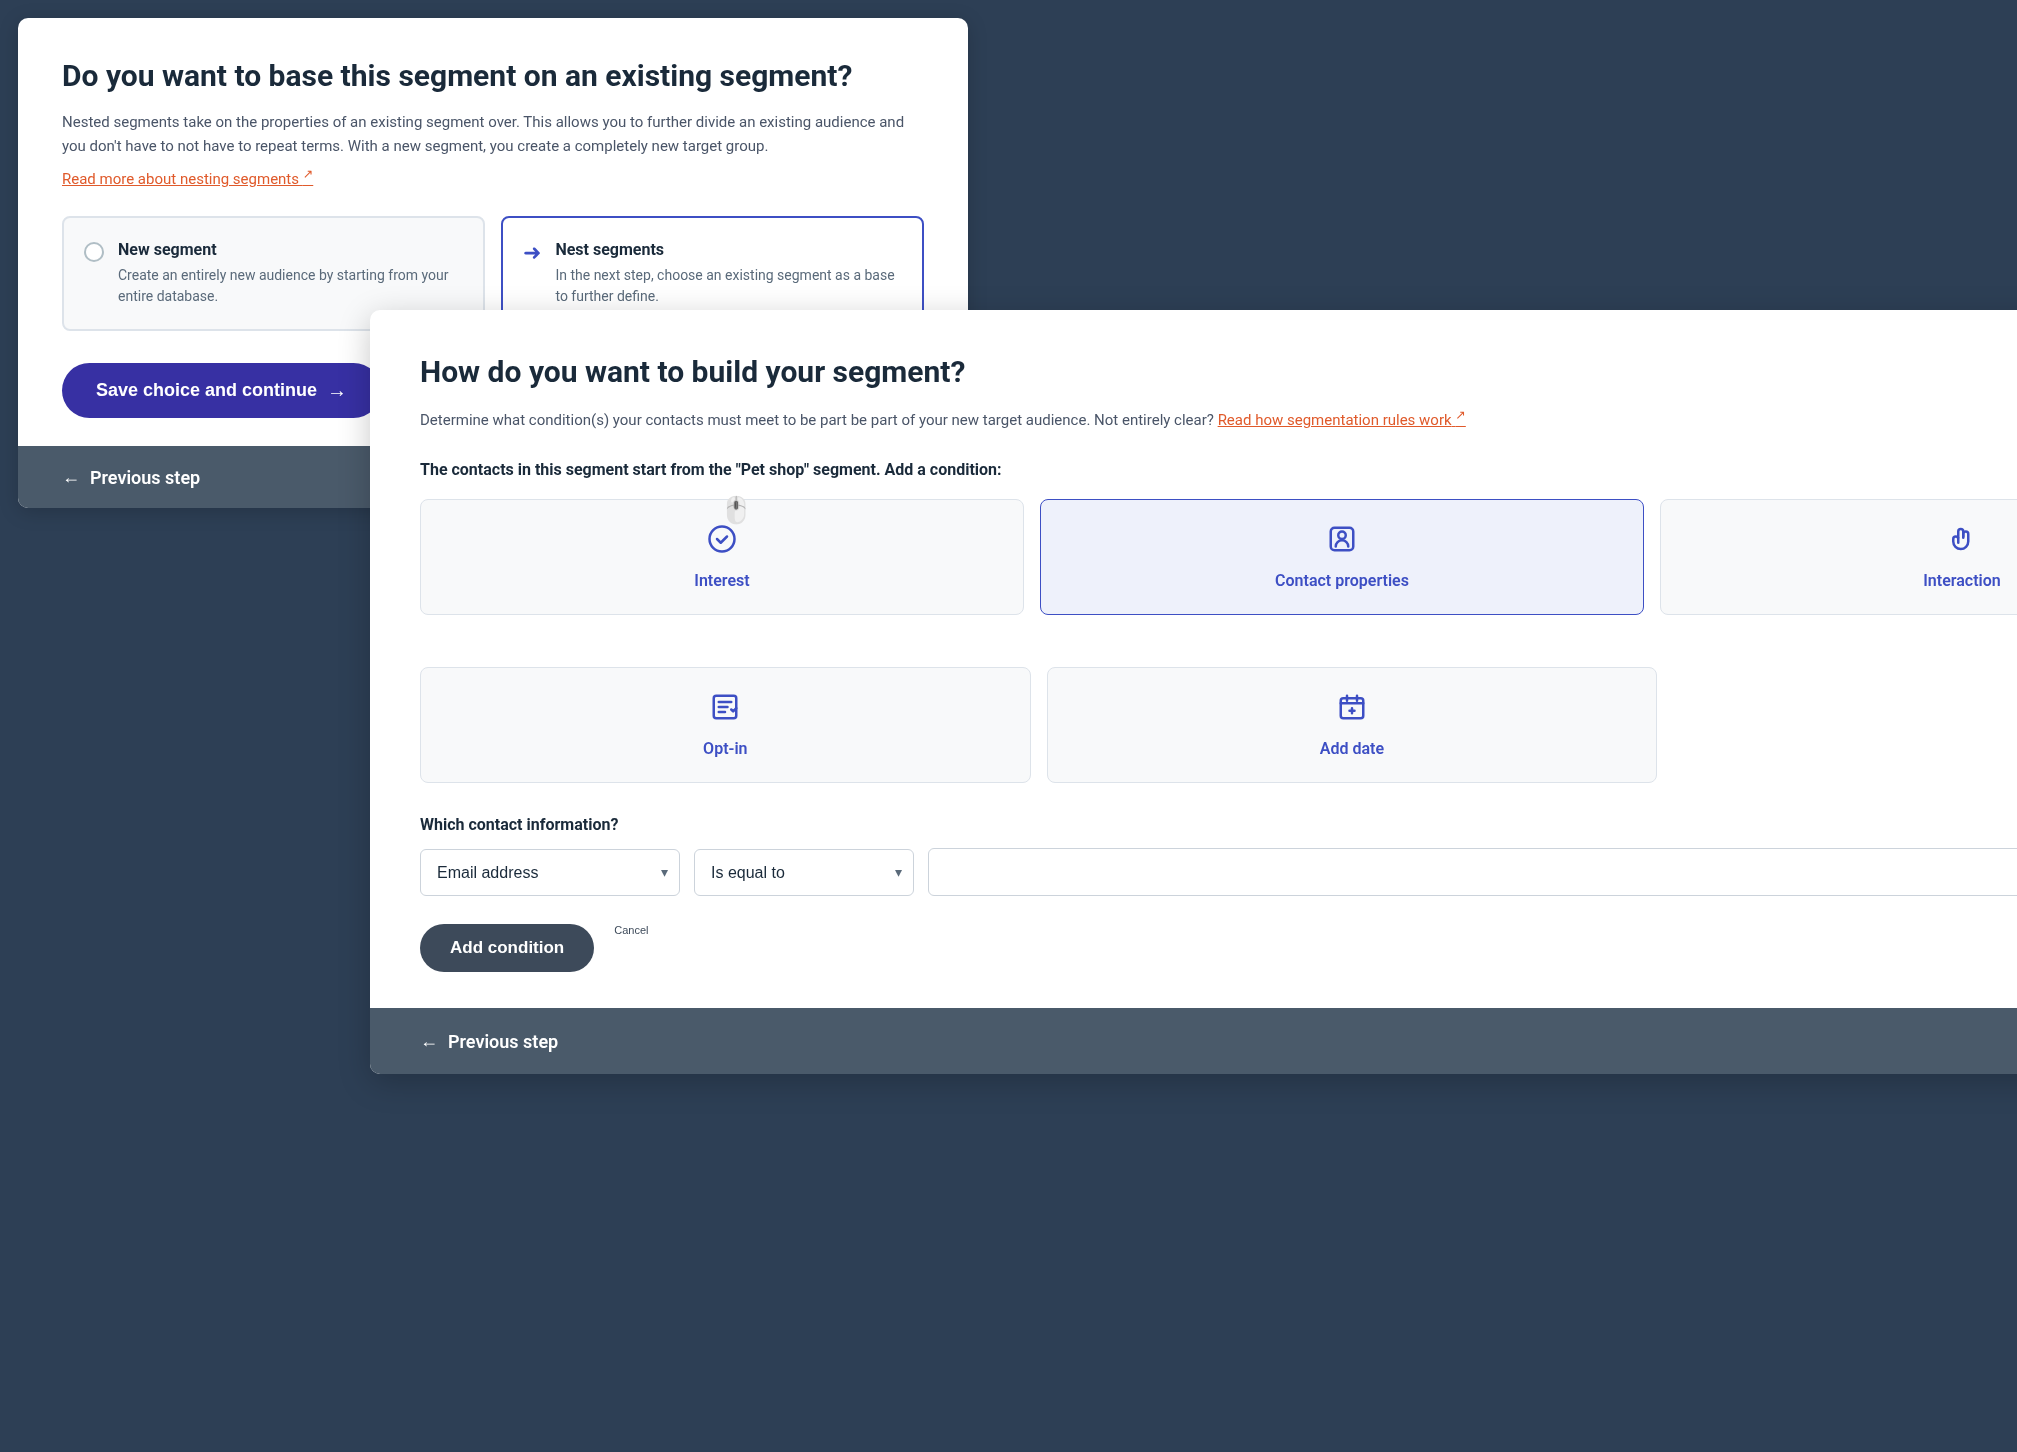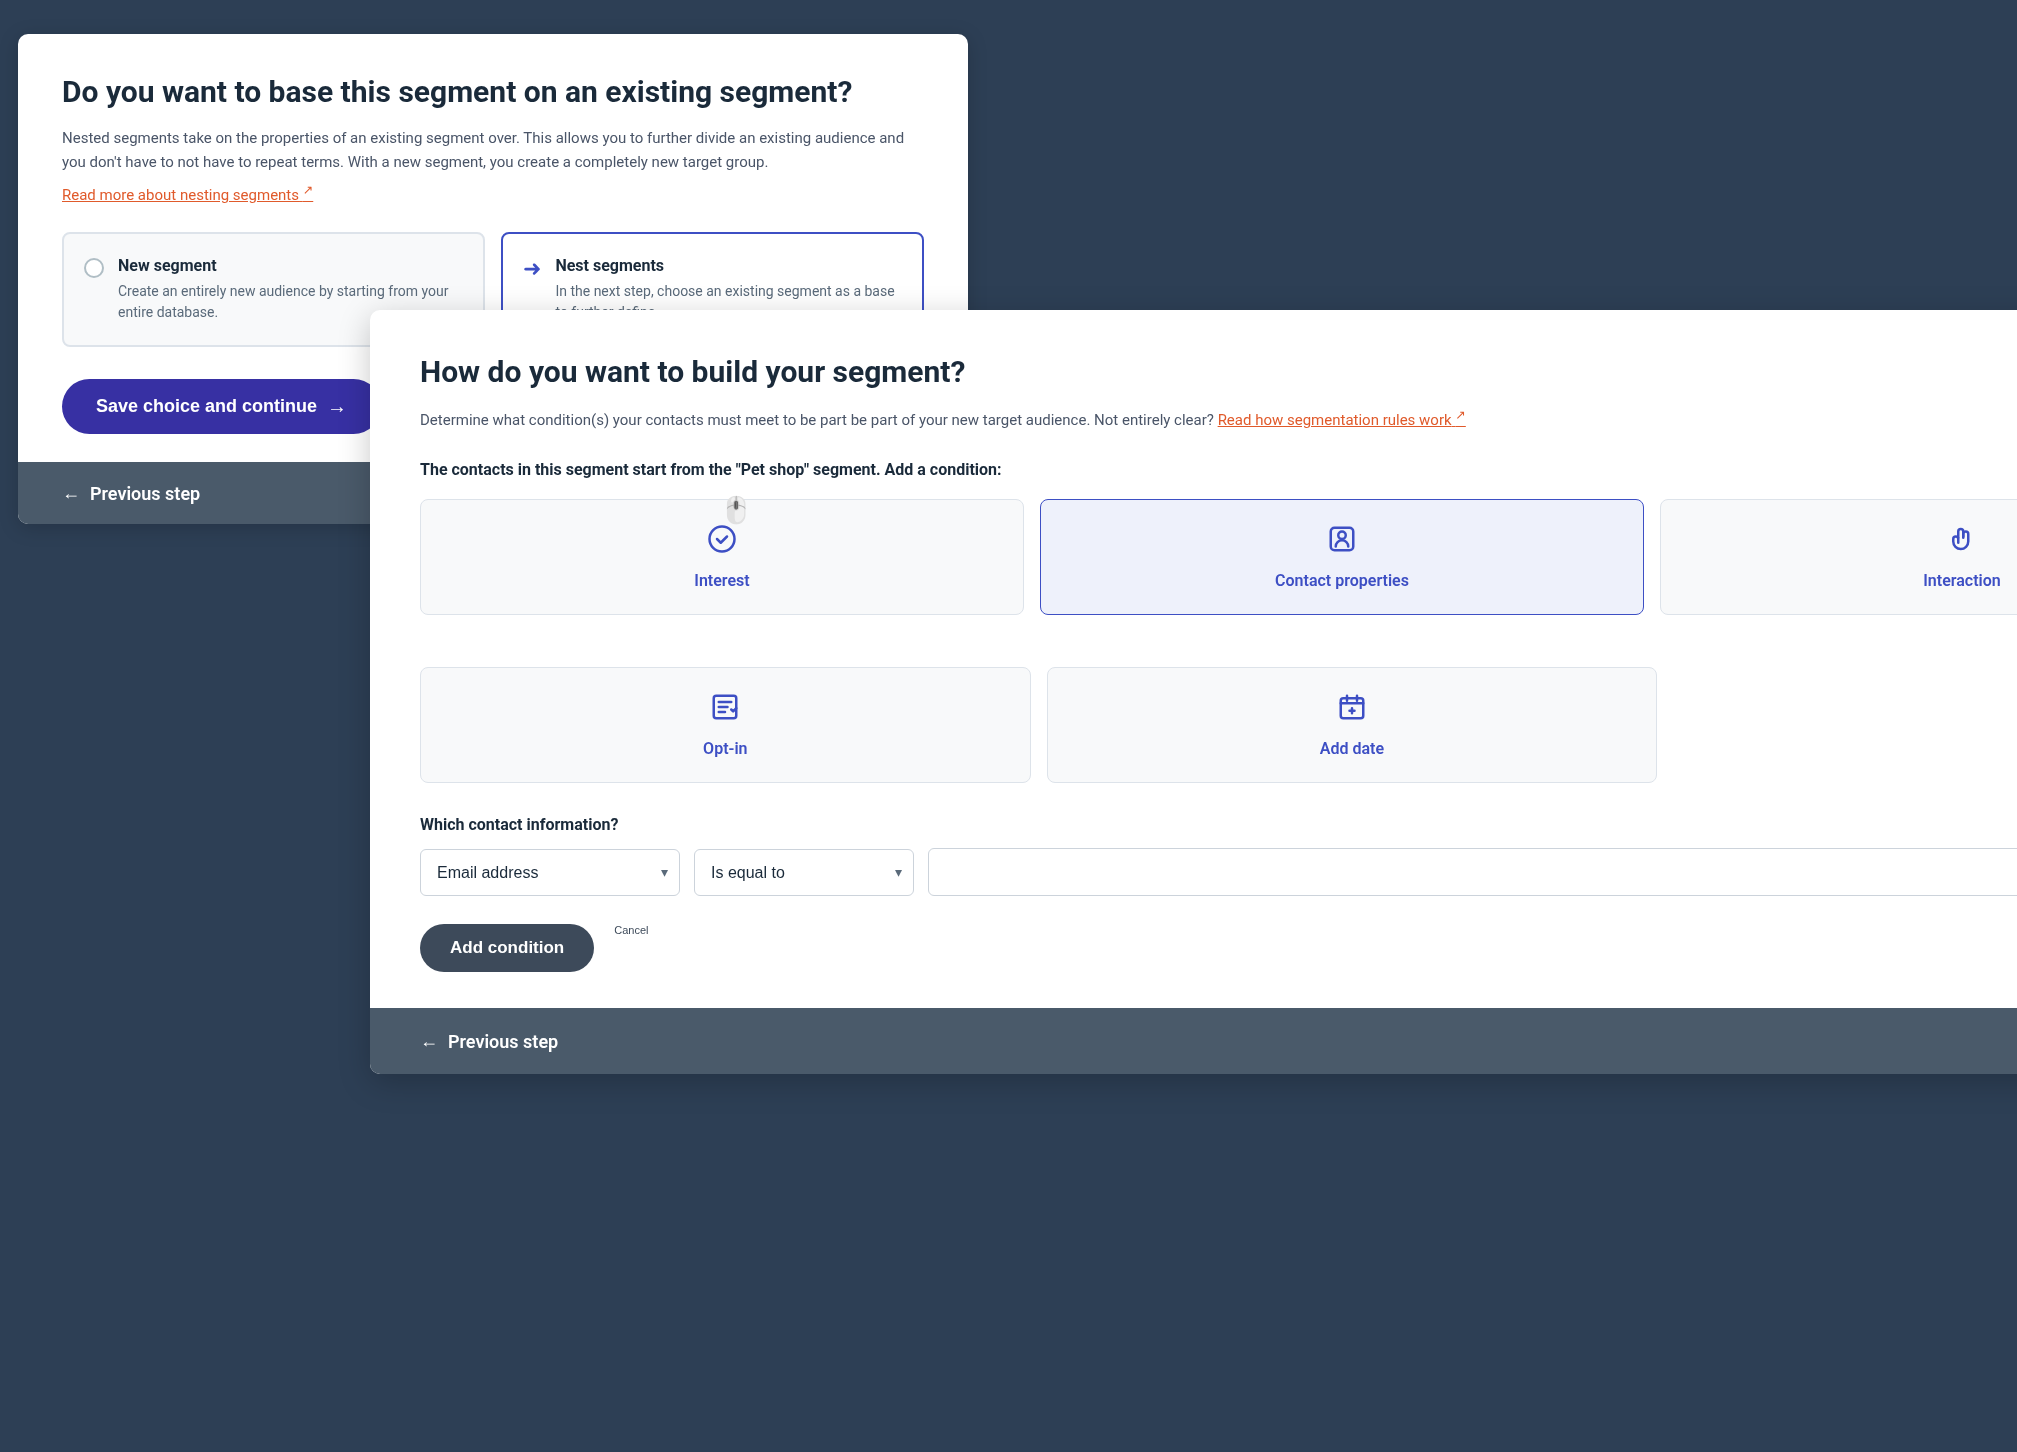--- a/index.html
+++ b/index.html
@@ -8,21 +8,21 @@
       font-family: -apple-system, BlinkMacSystemFont, 'Segoe UI', Roboto, sans-serif;
       width: 2017px;
       min-height: 1452px;
       position: relative;
       overflow: hidden;
     }
 
     
     .card-back {
       position: absolute;
-      top: 34px;
+      top: 18px;
       left: 18px;
       width: 950px;
       background: #fff;
       border-radius: 10px;
       padding: 40px 44px 0 44px;
       box-shadow: 0 4px 20px rgba(0,0,0,0.18);
       z-index: 1;
     }
     .card-back-title {
       font-size: 30px;

